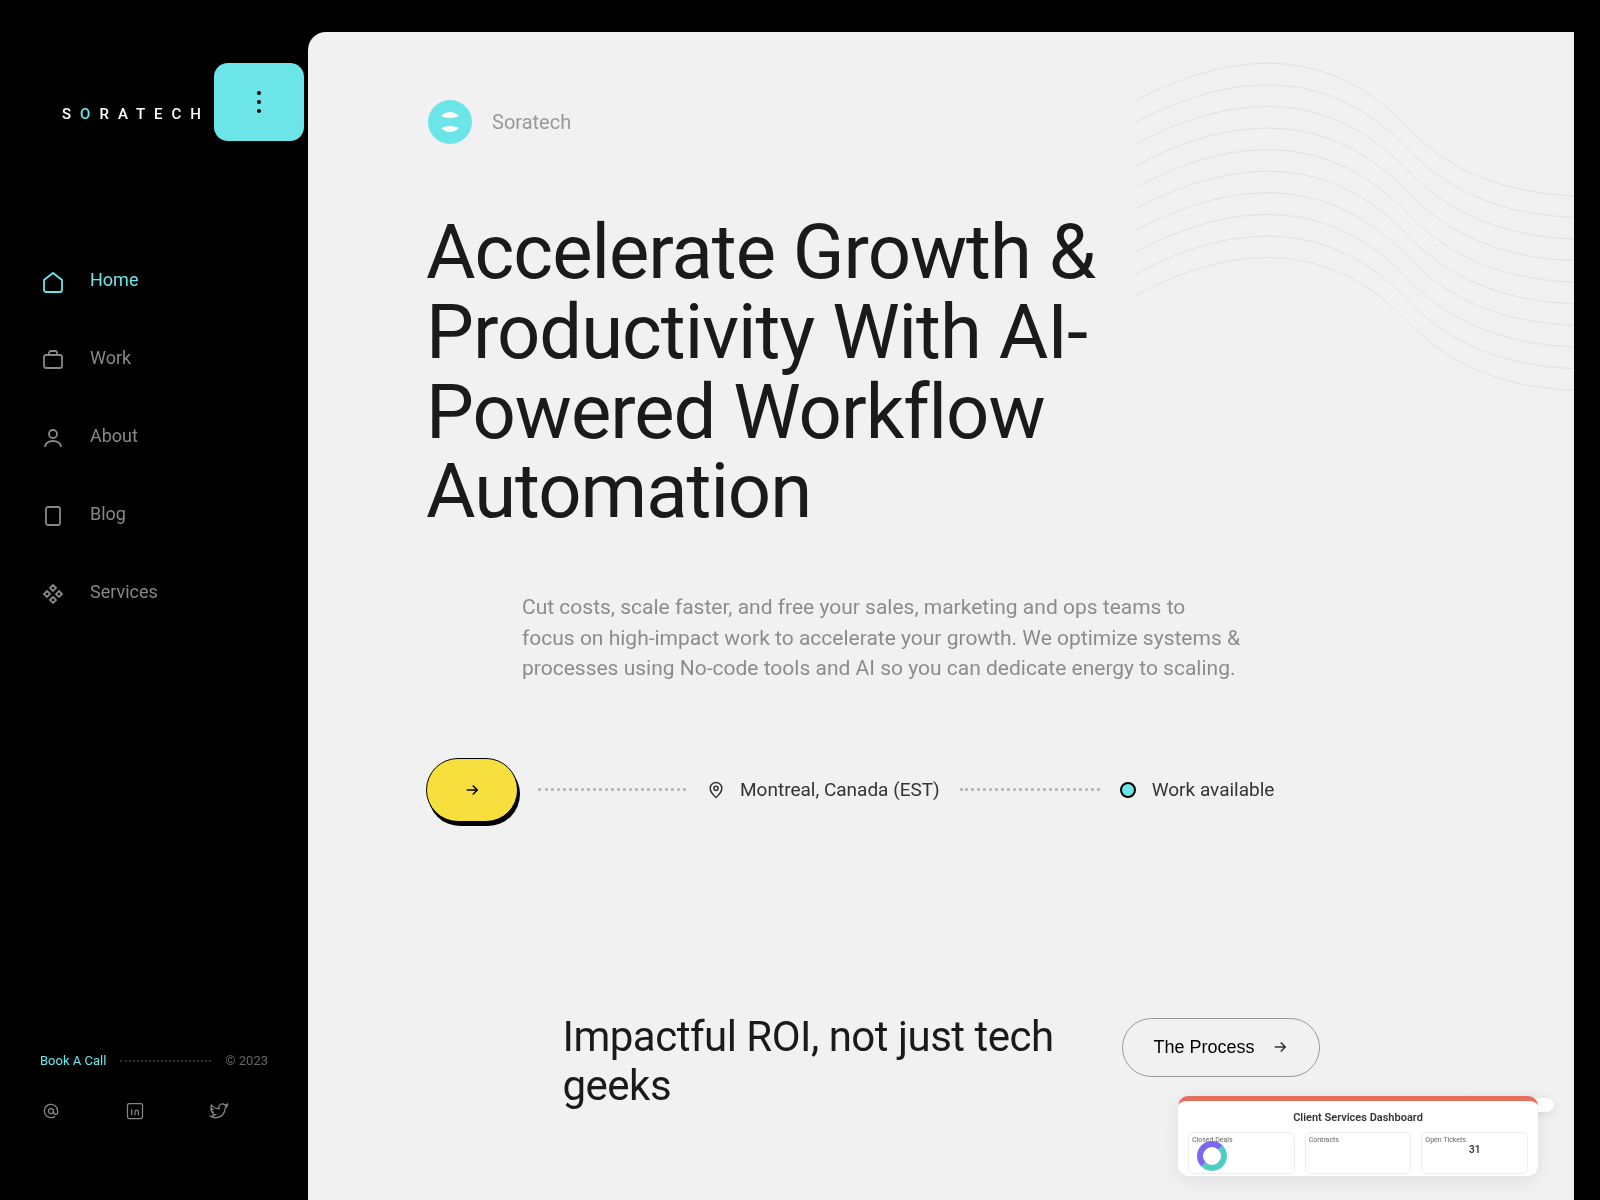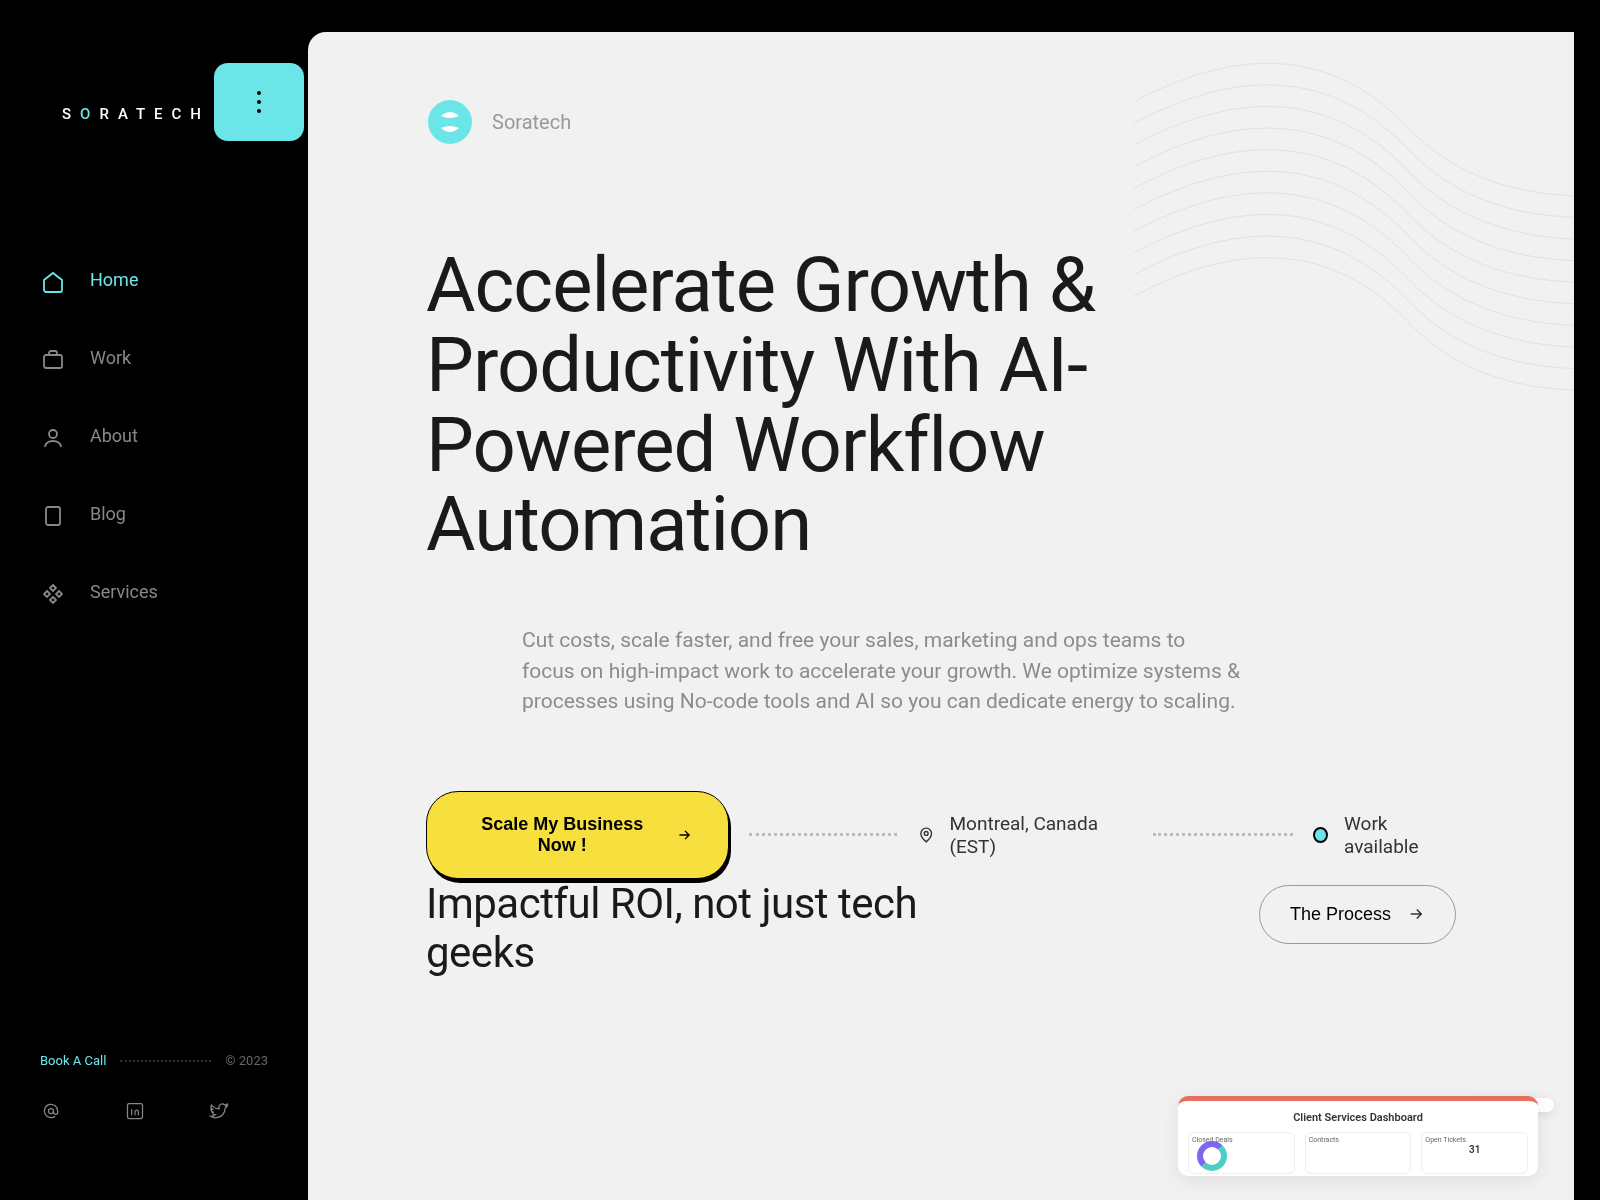--- a/index.html
+++ b/index.html
@@ -112,21 +112,21 @@
 .brand-logo {
   width: 48px;
   height: 48px;
 }
 .brand-name {
   color: #999;
   font-size: 20px;
   font-weight: 400;
 }
 .hero-title {
-  margin-top: 100px;
+  margin-top: 67px;
   font-size: 76px;
   font-weight: 400;
   color: #1a1a1a;
   line-height: 1.05;
   letter-spacing: -1px;
   max-width: 720px;
 }
 .pricing-badge {
   position: absolute;
   right: 20px;
@@ -167,23 +167,24 @@
   align-items: center;
   gap: 14px;
   cursor: pointer;
 }
 .cta-dots { flex: 0 0 auto; width: 148px; margin: 0 20px; border-bottom: 3px dotted #bbb; height: 1px; }
 .location { display: flex; align-items: center; gap: 14px; color: #333; font-size: 19px; }
 .cta-dots2 { flex: 0 0 auto; width: 140px; margin: 0 20px; border-bottom: 3px dotted #bbb; height: 1px; }
 .availability { display: flex; align-items: center; gap: 16px; color: #333; font-size: 19px; }
 .avail-dot { width: 16px; height: 16px; border-radius: 50%; background: #6CE5E8; border: 2px solid #000; }
 .section2 {
+  margin-top: 190px;
   display: flex;
   align-items: flex-start;
-  justify-content: space-between;
+  justify-content: center;
 }
 .section2-left { max-width: 560px; }
 .section2-title { font-size: 42px; font-weight: 400; color: #1a1a1a; letter-spacing: -0.5px; }
 .process-btn {
   border: 1px solid #999;
   border-radius: 32px;
   padding: 18px 30px;
   font-size: 18px;
   display: flex;
   align-items: center;
@@ -316,21 +317,20 @@
       <path d="M15 18 Q24 10 33 18 Q24 22 15 18 M15 30 Q24 26 33 30 Q24 38 15 30" fill="#fff"></path>
     </svg>
     <span class="brand-name">Soratech</span>
   </div>
 
   <h1 class="hero-title">Accelerate Growth &amp; Productivity With AI-Powered Workflow Automation</h1>
   <p class="hero-sub">Cut costs, scale faster, and free your sales, marketing and ops teams to focus on high-impact work to accelerate your growth. We optimize systems &amp; processes using No-code tools and AI so you can dedicate energy to scaling.</p>
 
   <div class="cta-row">
     <button class="cta-btn">
-      <span>Scale My Business Now !</span>
       <svg width="18" height="18" viewBox="0 0 24 24" fill="none" stroke="#000" stroke-width="2">
           <path d="M5 12h14M13 6l6 6-6 6"></path>
         </svg>
     </button>
     <div class="cta-dots"></div>
     <div class="location">
       <svg width="20" height="20" viewBox="0 0 24 24" fill="none" stroke="#333" stroke-width="1.8">
           <path d="M12 21s-7-6-7-11a7 7 0 0114 0c0 5-7 11-7 11z"></path>
           <circle cx="12" cy="10" r="2.5"></circle>
         </svg>

